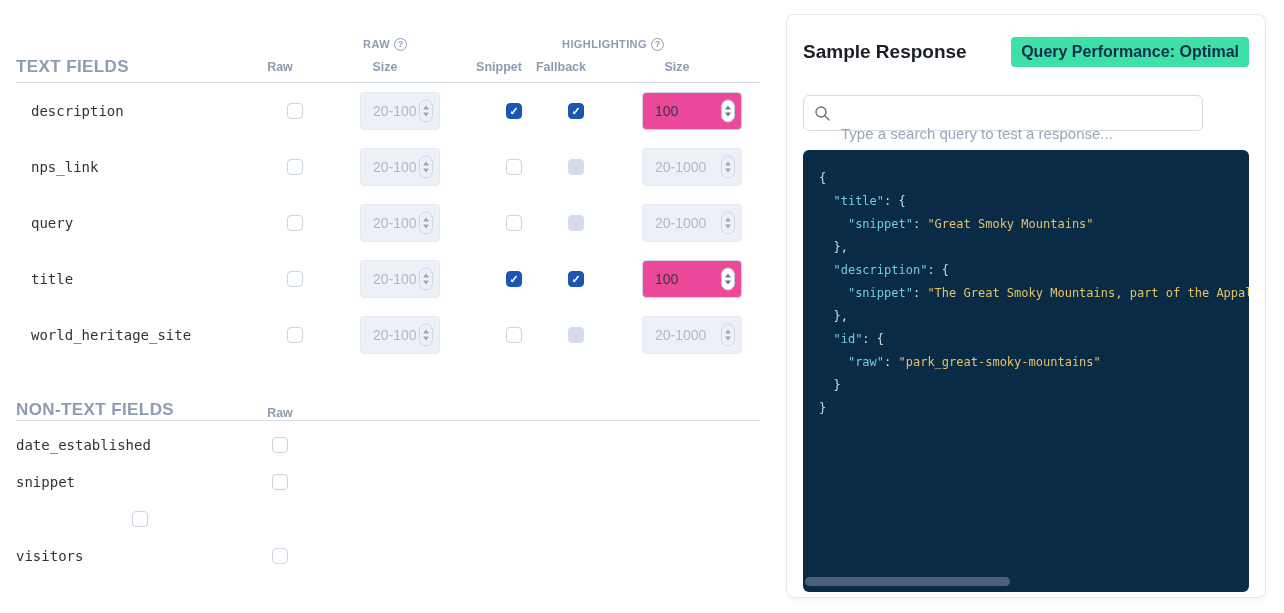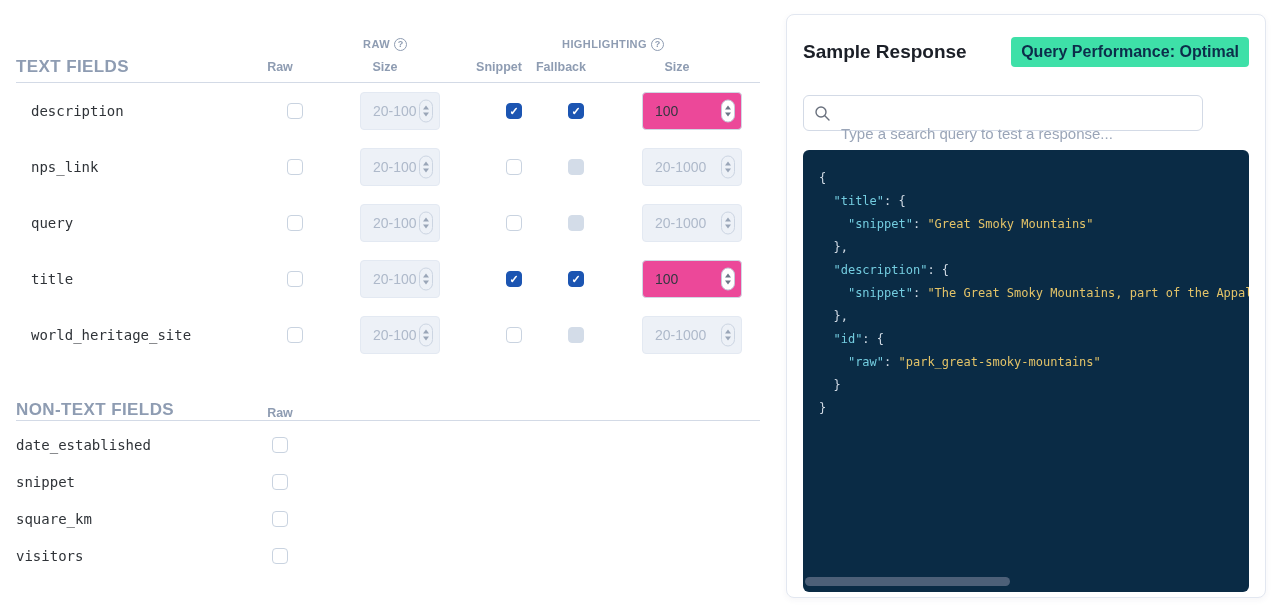--- a/index.html
+++ b/index.html
@@ -238,21 +238,20 @@
     <div class="fname mono">date_established</div>
     <div class="checkbox cb-raw"></div>
   </div>
 
   <div class="grid nt-row">
     <div class="fname mono">snippet</div>
     <div class="checkbox cb-raw"></div>
   </div>
 
   <div class="grid nt-row">
-    <div class="fname mono">square_km</div>
     <div class="checkbox cb-raw"></div>
   </div>
 
   <div class="grid nt-row">
     <div class="fname mono">visitors</div>
     <div class="checkbox cb-raw"></div>
   </div>
 </div>
 </section>
 

